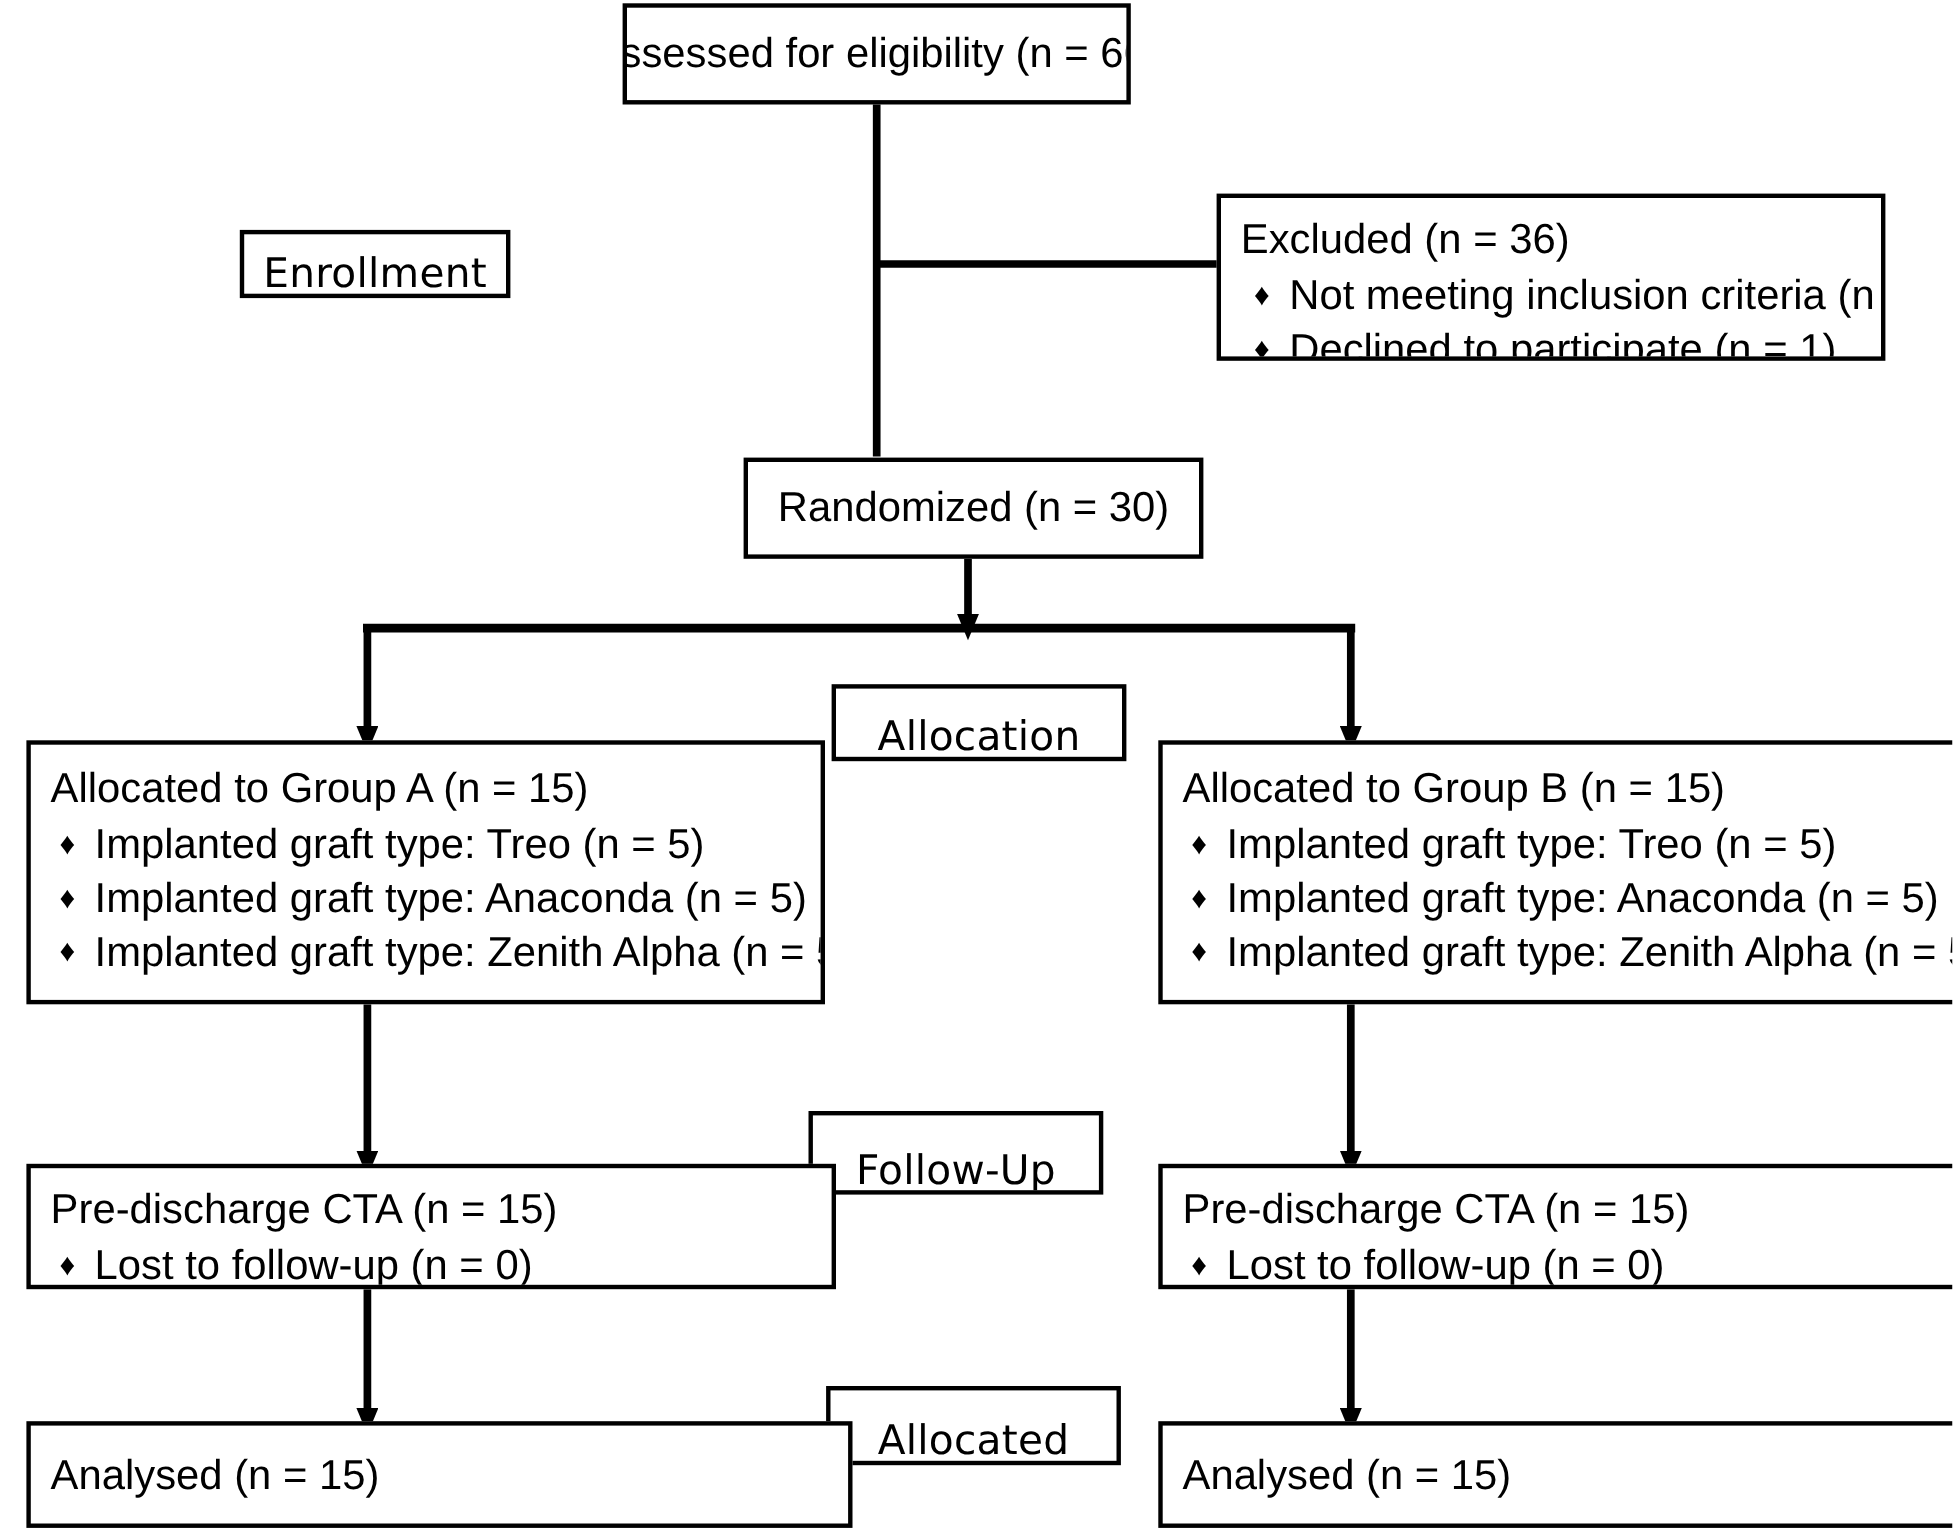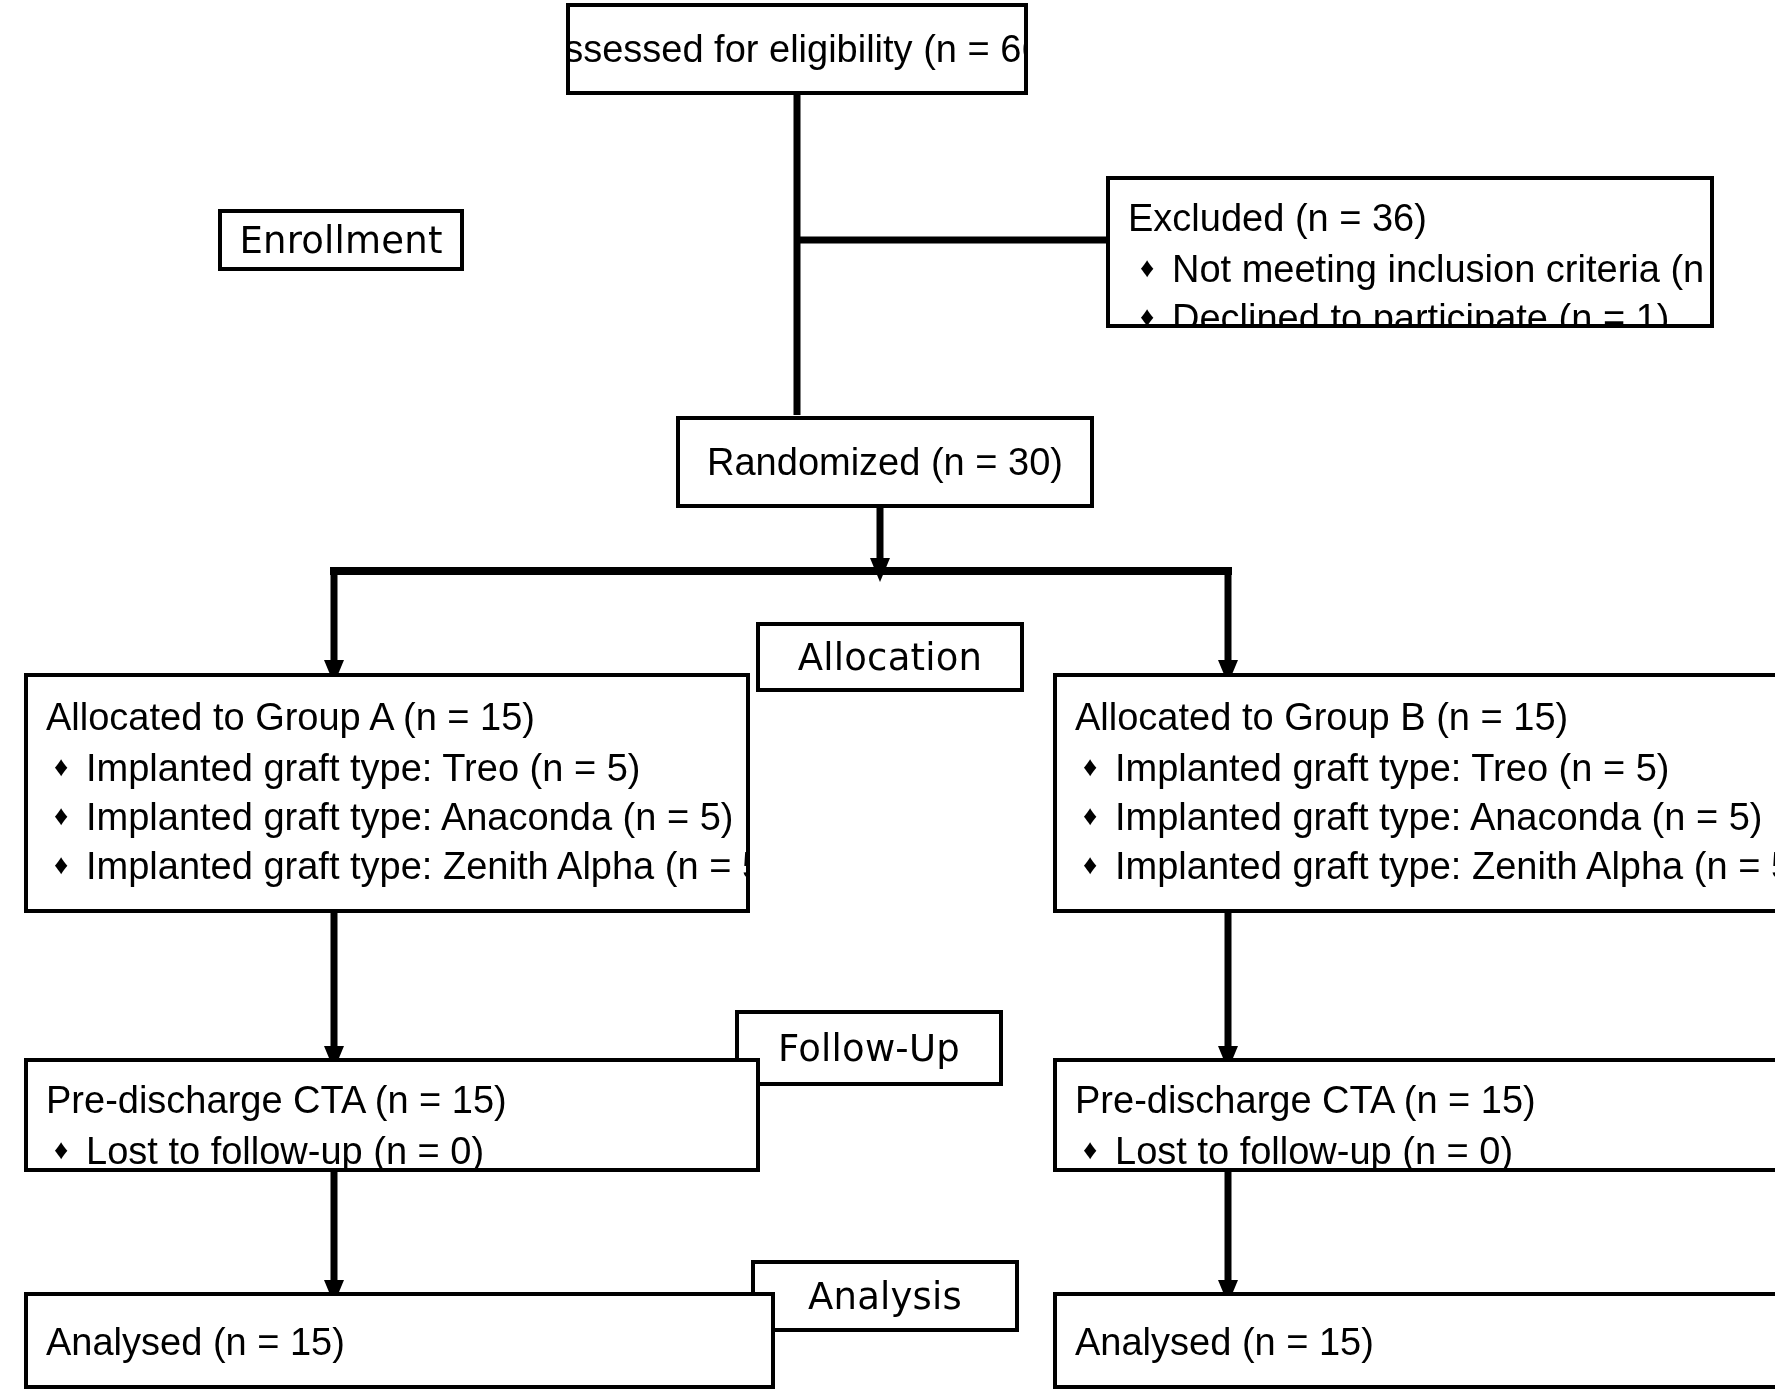--- a/index.html
+++ b/index.html
@@ -31,21 +31,21 @@
     border: 4px solid #000000;
     background: #ffffff;
     overflow: hidden;
   }
   .content-box {
     padding: 16px 18px 10px 18px;
     margin-left: 20px;
   }
   .label-box {
     display: flex;
-    align-items: center;
+    align-items: flex-end;
     justify-content: center;
     border-width: 4px;
   }
   .label-text {
     font-family: "DejaVu Sans", sans-serif;
     font-size: 37px;
     letter-spacing: 0.2px;
     line-height: 1;
     white-space: nowrap;
   }
@@ -207,21 +207,21 @@
     <div class="line1">Pre-discharge CTA (n = 15)</div>
     <ul class="bullets">
       <li>
         <span class="dia">♦</span>
         <span>Lost to follow-up (n = 0)</span>
       </li>
     </ul>
   </div>
 
   <div class="box label-box" style="left:751px; top:1260px; width:268px; height:72px;">
-    <span class="label-text">Analysis</span>
+    <span class="label-text">Allocated</span>
   </div>
 
   <div class="box content-box" style="left:4px; top:1292px; width:751px; height:97px; padding-top:22px;">
     <div class="line1">Analysed (n = 15)</div>
   </div>
 
   <div class="box content-box" style="left:1033px; top:1292px; width:738px; height:97px; padding-top:22px;">
     <div class="line1">Analysed (n = 15)</div>
   </div>
 

